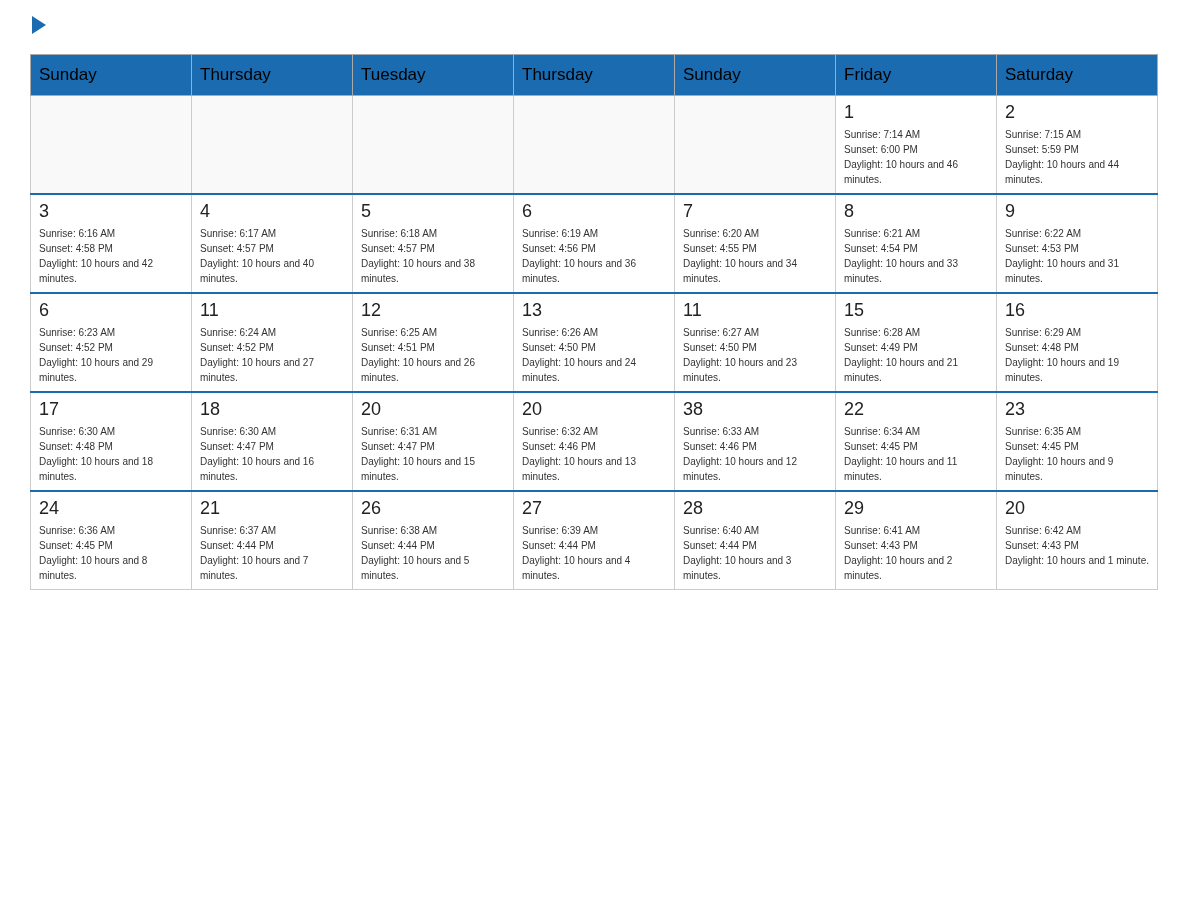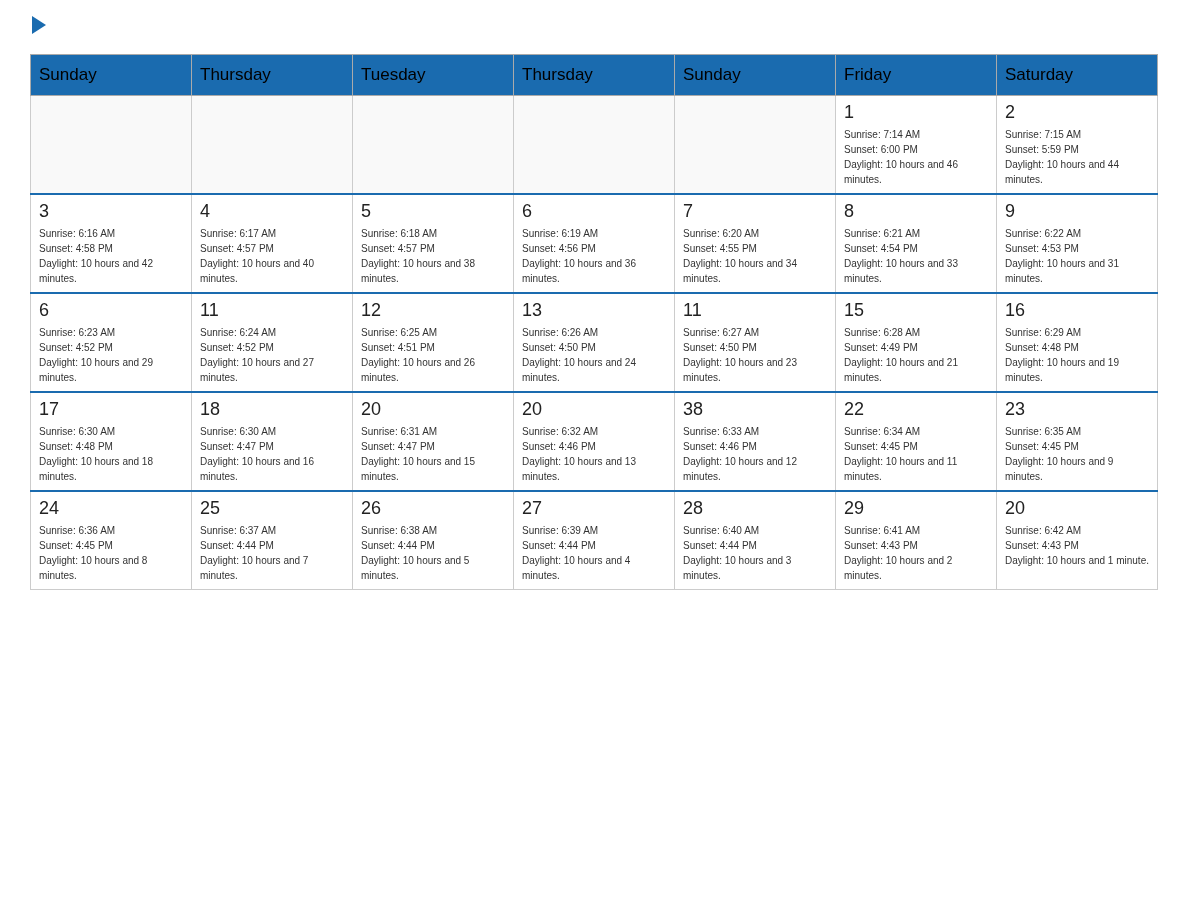--- a/index.html
+++ b/index.html
@@ -236,21 +236,21 @@
           <span class="day-number">23</span>
           <div class="day-info">Sunrise: 6:35 AM<br>Sunset: 4:45 PM<br>Daylight: 10 hours and 9 minutes.</div>
         </td>
       </tr>
       <tr class="row-border">
         <td>
           <span class="day-number">24</span>
           <div class="day-info">Sunrise: 6:36 AM<br>Sunset: 4:45 PM<br>Daylight: 10 hours and 8 minutes.</div>
         </td>
         <td>
-          <span class="day-number">25</span>
+          <span class="day-number">21</span>
           <div class="day-info">Sunrise: 6:37 AM<br>Sunset: 4:44 PM<br>Daylight: 10 hours and 7 minutes.</div>
         </td>
         <td>
           <span class="day-number">26</span>
           <div class="day-info">Sunrise: 6:38 AM<br>Sunset: 4:44 PM<br>Daylight: 10 hours and 5 minutes.</div>
         </td>
         <td>
           <span class="day-number">27</span>
           <div class="day-info">Sunrise: 6:39 AM<br>Sunset: 4:44 PM<br>Daylight: 10 hours and 4 minutes.</div>
         </td>

